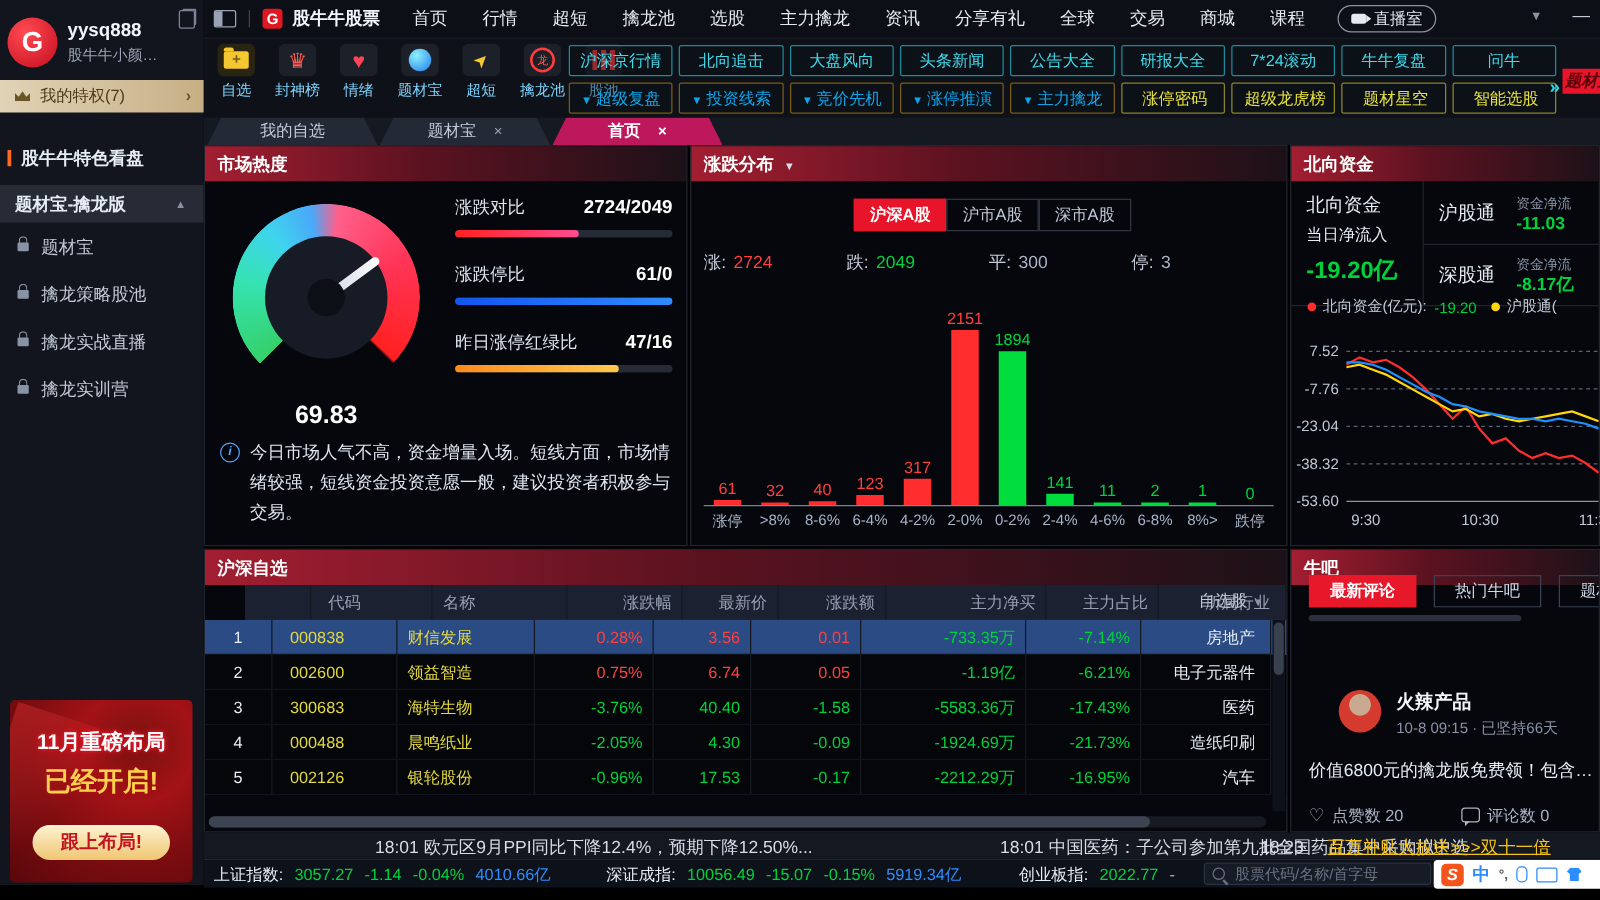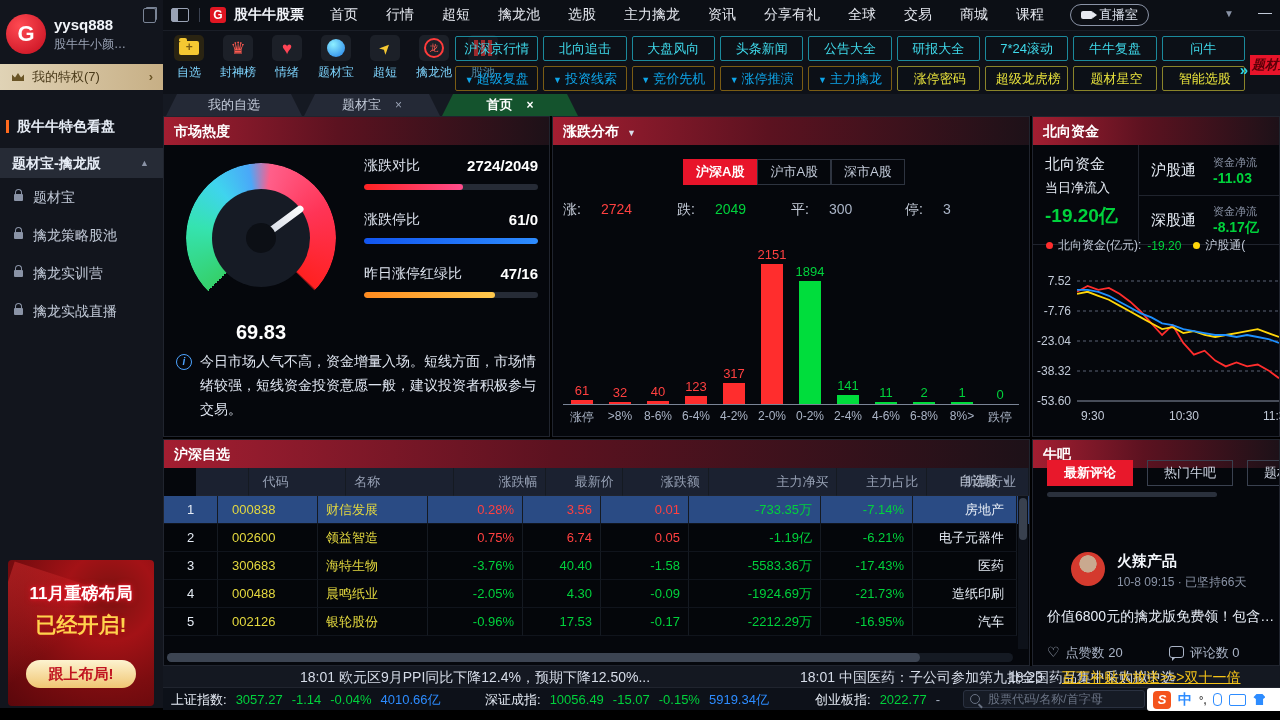--- a/index.html
+++ b/index.html
@@ -86,21 +86,21 @@
   .qbtn .qc{font-size:9px;margin-right:3px;}
   .dbl-arrow{position:absolute;right:32px;top:30px;color:#2bd8e8;font-size:15px;font-weight:bold;cursor:pointer;}
   .side-badge{position:absolute;right:0;top:24px;width:28px;height:20px;background:#e8142a;color:#5a0008;
         font-weight:bold;font-style:italic;font-size:13px;line-height:20px;overflow:hidden;white-space:nowrap;padding-left:2px;cursor:pointer;}
 
   
   .tabbar{position:absolute;left:163px;top:94px;width:1117px;height:22px;background:#151922;}
   .tab{position:absolute;top:0;height:22px;line-height:22px;text-align:center;font-size:13px;color:#c2cad8;
        cursor:pointer;clip-path:polygon(11px 0,calc(100% - 11px) 0,100% 100%,0 100%);background:#242936;}
   .tab .x{margin-left:14px;color:#9aa3b5;font-size:12px;}
-  .tab.active{background:#14532d;color:#fff;font-weight:bold;}
+  .tab.active{background:#be185d;color:#fff;font-weight:bold;}
   .tab.active .x{color:#fff;}
 
   
   .panel{position:absolute;background:#05070c;border:1px solid #20242e;box-sizing:border-box;}
   .panel-h{height:28px;line-height:28px;background:linear-gradient(90deg,#a31e31,#5c1220 45%,#1d1118);
            color:#fff;font-size:14px;font-weight:bold;padding-left:10px;}
   .panel-h .ph-caret{font-size:9px;color:#d8dde8;margin-left:8px;}
 
   
   .gauge{position:absolute;left:22px;top:46px;width:150px;height:150px;}
@@ -125,21 +125,21 @@
   .advice{position:absolute;left:12px;top:232px;width:360px;display:flex;gap:8px;font-size:14px;line-height:24px;color:#dfe5f0;}
   .info-ic{flex:none;width:14px;height:14px;margin-top:5px;border:1px solid #4da3ff;border-radius:50%;color:#4da3ff;
            font-size:10px;line-height:14px;text-align:center;font-style:italic;font-weight:bold;}
 
   
   .dist-tabs{position:absolute;left:130px;top:42px;display:flex;}
   .d-tab{height:24px;line-height:24px;padding:0 12px;border:1px solid #2e3440;font-size:13px;color:#c2cad8;cursor:pointer;}
   .d-tab.active{background:#e8142a;border-color:#e8142a;color:#fff;font-weight:bold;}
   .dist-sum{position:absolute;left:10px;top:84px;right:10px;display:flex;}
   .dist-sum .ds{flex:1;font-size:14px;color:#c6cdda;}
-  .dist-sum .ds b{font-weight:normal;margin-left:20px;}
+  .dist-sum .ds b{font-weight:normal;margin-left:6px;}
   .dist-chart{position:absolute;left:10px;right:10px;top:126px;height:161px;display:flex;align-items:flex-end;
               border-bottom:1px solid #7a8496;}
   .bar-col{flex:1;display:flex;flex-direction:column;align-items:center;justify-content:flex-end;}
   .bar-val{font-size:13px;margin-bottom:2px;}
   .bar{width:22px;}
   .dist-cats{position:absolute;left:10px;right:10px;top:292px;display:flex;}
   .dist-cats span{flex:1;text-align:center;font-size:12px;color:#aab4c6;}
 
   
   .nb-grid{position:absolute;left:0;top:28px;width:100%;height:100px;border-bottom:1px solid #20242e;box-sizing:border-box;}
@@ -252,26 +252,26 @@
           <span>题材宝</span>
         </div>
 
         <div class="s-item">
           <i class="lock"></i>
           <span>擒龙策略股池</span>
         </div>
 
         <div class="s-item">
           <i class="lock"></i>
-          <span>擒龙实训营</span>
+          <span>擒龙实战直播</span>
         </div>
 
         <div class="s-item">
           <i class="lock"></i>
-          <span>擒龙实战直播</span>
+          <span>擒龙实训营</span>
         </div>
       </div>
     <div class="ad">
       <div class="ad1">11月重磅布局</div>
       <div class="ad2">已经开启!</div>
       <div class="ad-btn">跟上布局!</div>
     </div>
   </aside>
 
   <header class="topbar">

